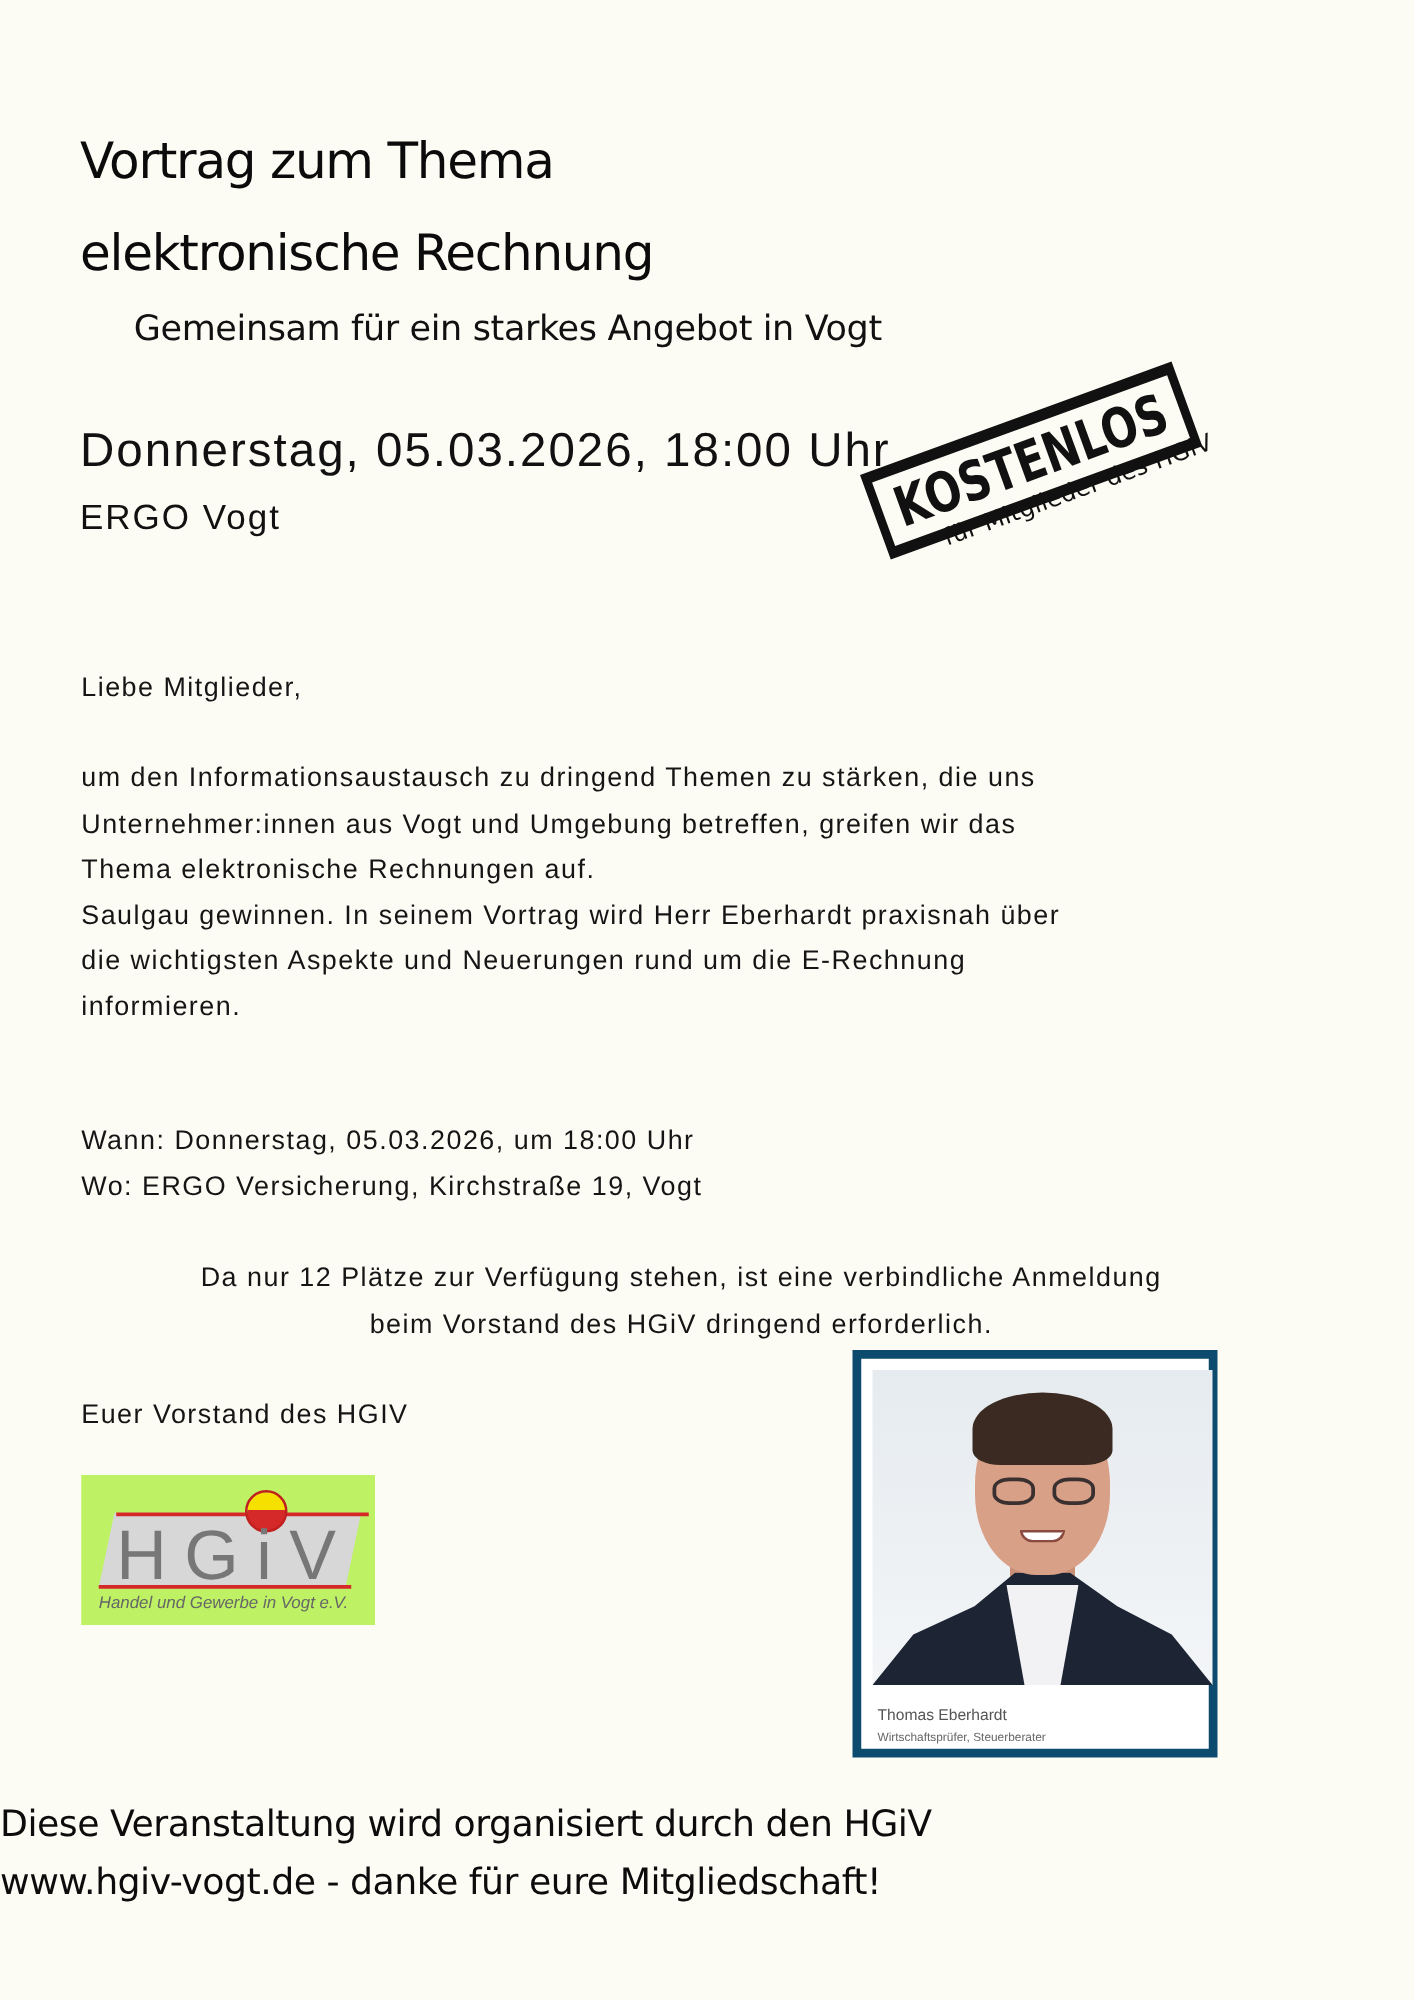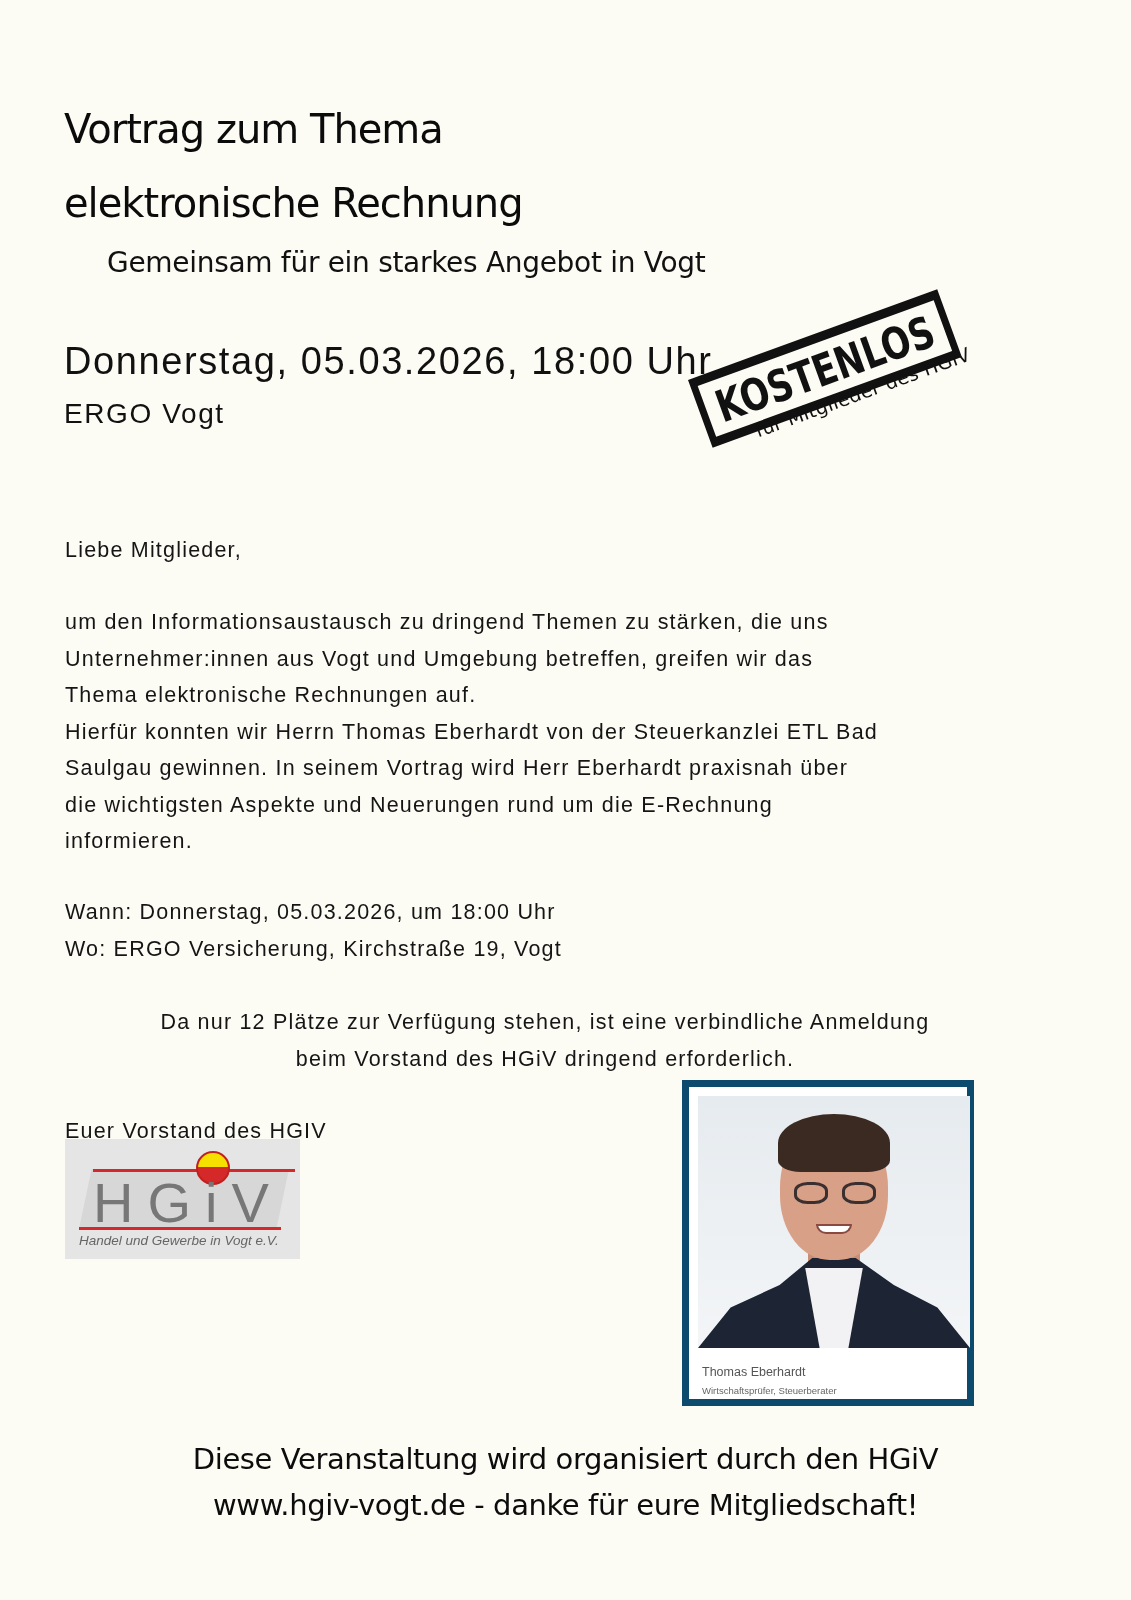--- a/index.html
+++ b/index.html
@@ -59,22 +59,22 @@
     letter-spacing: 0.3px;
   }
   .body-text {
     position: absolute; left: 65px; width: 960px;
     font-family: "Liberation Sans", sans-serif;
     font-size: 21.5px; line-height: 36.5px;
     letter-spacing: 1.2px; color: #151515;
   }
   .body-text p { white-space: nowrap; }
   .logo {
-    position: absolute; left: 65px; top: 1139px;
-    width: 235px; height: 120px; background: #e5e5e5;
+    position: absolute; left: 65px; top: 1180px;
+    width: 235px; height: 120px; background: #bef264;
   }
   .logo-band {
     position: absolute; left: 14px; top: 30px; width: 210px; height: 60px;
     background: #d7d7d7;
     clip-path: polygon(6% 0, 100% 0, 94% 100%, 0 100%);
   }
   .logo-line-top { position: absolute; left: 28px; top: 30px; width: 202px; height: 3px; background: #d52828; }
   .logo-line-bot { position: absolute; left: 14px; top: 88px; width: 202px; height: 3px; background: #d52828; }
   .logo-sun {
     position: absolute; left: 131px; top: 12px; width: 34px; height: 34px; border-radius: 50%;
@@ -136,21 +136,21 @@
   }
   .card-name {
     position: absolute; left: 13px; top: 278px;
     font-family: "Liberation Sans", sans-serif; font-size: 12.5px; color: #555;
   }
   .card-role {
     position: absolute; left: 13px; top: 298px;
     font-family: "Liberation Sans", sans-serif; font-size: 9.5px; color: #666;
   }
   .footer {
-    position: absolute; left: 0; width: 1131px; text-align: center;
+    position: absolute; left: 0; width: 1131px; text-align: left;
     font-family: "DejaVu Sans", sans-serif; font-size: 29px; font-weight: 500;
     color: #0c0c0c; letter-spacing: -0.4px;
   }
 </style>
 </head>
 <body>
 
 <h1 class="title">
   <span>Vortrag zum Thema</span>
   <span>elektronische Rechnung</span>
@@ -166,21 +166,20 @@
 </div>
 
 <div class="body-text" style="top:532px;">
   <p>Liebe Mitglieder,</p>
 </div>
 
 <div class="body-text" style="top:604px;">
   <p>um den Informationsaustausch zu dringend Themen zu stärken, die uns</p>
   <p>Unternehmer:innen aus Vogt und Umgebung betreffen, greifen wir das</p>
   <p>Thema elektronische Rechnungen auf.</p>
-  <p>Hierfür konnten wir Herrn Thomas Eberhardt von der Steuerkanzlei ETL Bad</p>
   <p>Saulgau gewinnen. In seinem Vortrag wird Herr Eberhardt praxisnah über</p>
   <p>die wichtigsten Aspekte und Neuerungen rund um die E-Rechnung</p>
   <p>informieren.</p>
 </div>
 
 <div class="body-text" style="top:894px;">
   <p>Wann: Donnerstag, 05.03.2026, um 18:00 Uhr</p>
   <p>Wo: ERGO Versicherung, Kirchstraße 19, Vogt</p>
 </div>
 

